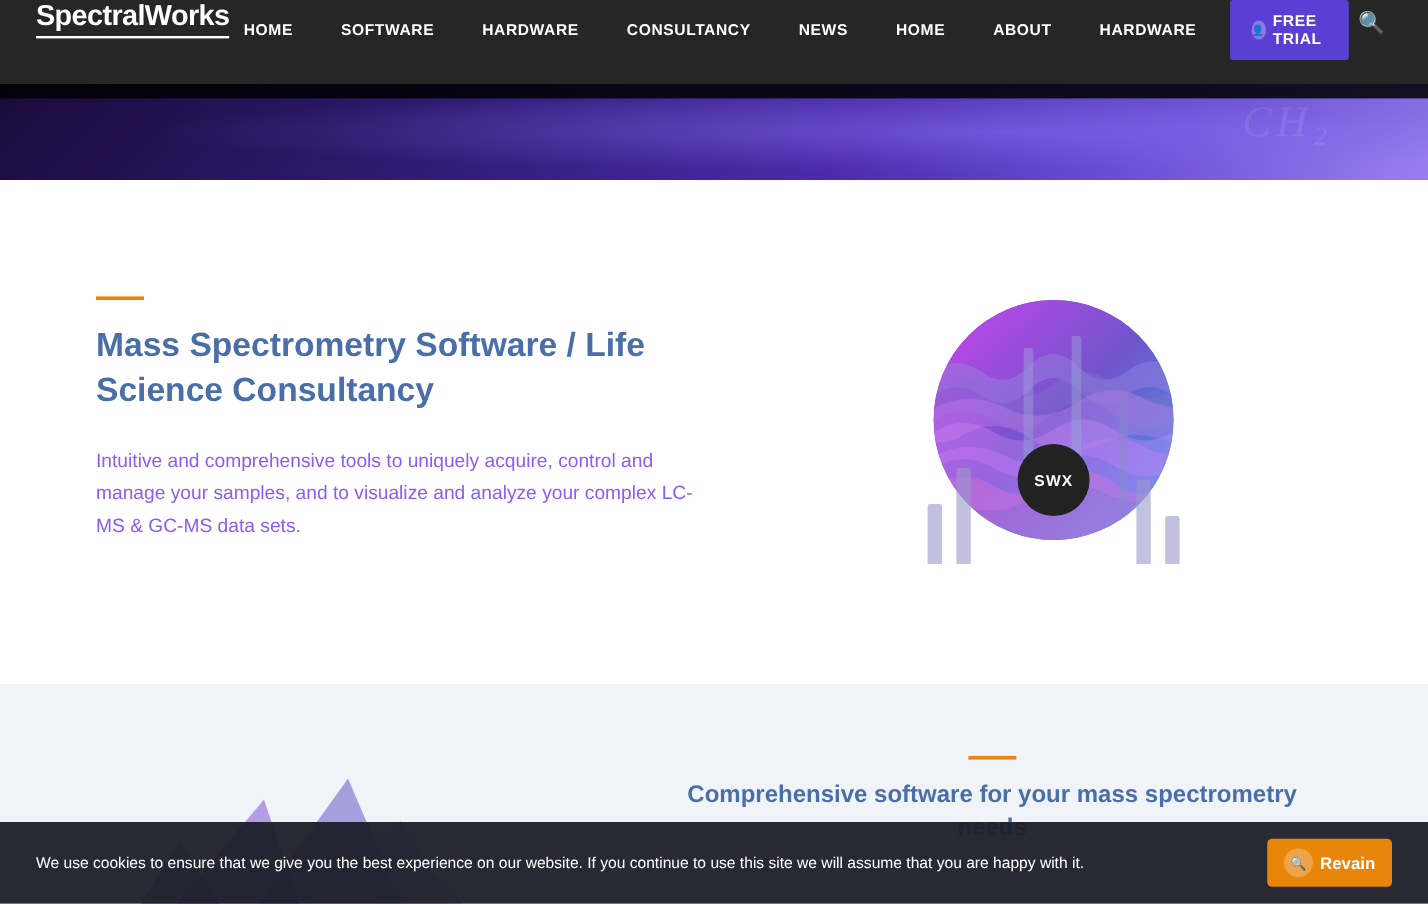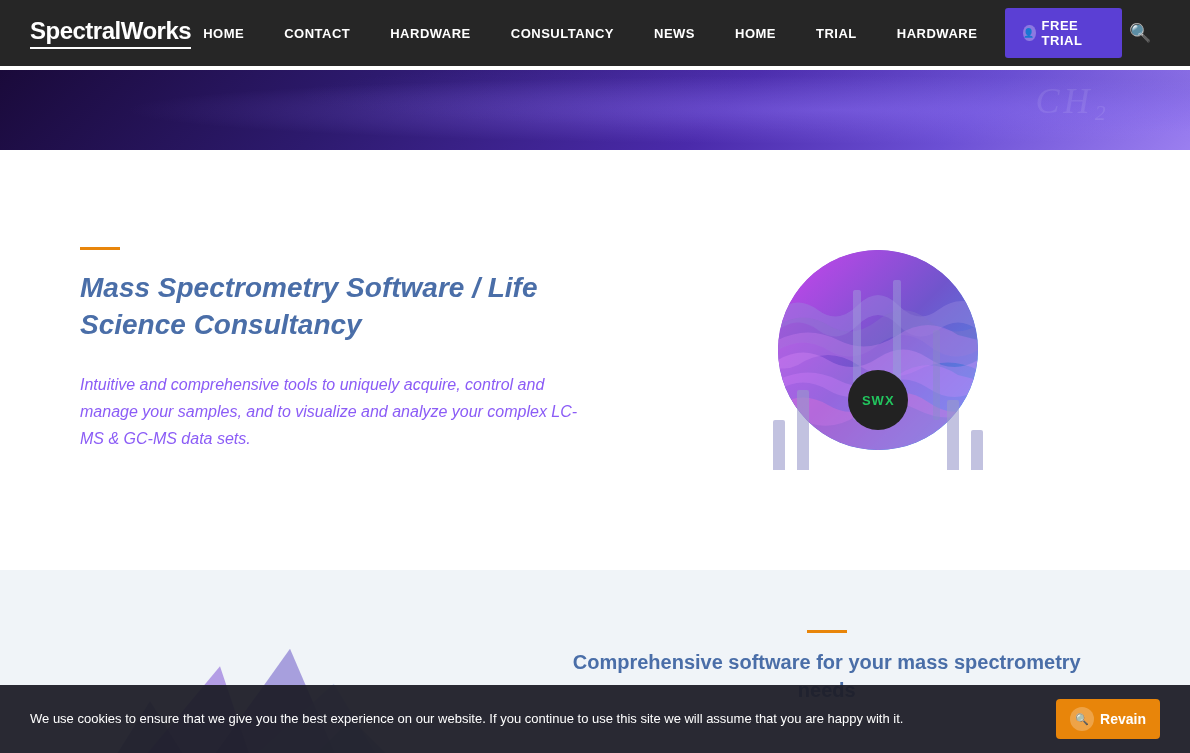--- a/index.html
+++ b/index.html
@@ -5,24 +5,24 @@
     * { margin: 0; padding: 0; box-sizing: border-box; }
     body { font-family: Arial, sans-serif; background: #fff; overflow-x: hidden; }
 
     
     .navbar {
       position: fixed;
       top: 0; left: 0; right: 0;
       z-index: 100;
       background: rgba(0,0,0,0.85);
       display: flex;
-      align-items: center;
+      align-items: flex-start;
       justify-content: space-between;
       padding: 0 30px;
-      height: 66px;
+      height: 82px;
     }
     .navbar-logo {
       color: #fff;
       font-size: 24px;
       font-weight: bold;
       letter-spacing: -0.5px;
       text-decoration: none;
       white-space: nowrap;
     }
     .navbar-logo span {
@@ -104,21 +104,20 @@
       background: #fff;
       padding: 60px 80px 80px 80px;
       display: flex;
       align-items: center;
       justify-content: space-between;
       min-height: 420px;
     }
     .content-left {
       flex: 0 0 50%;
       max-width: 500px;
-      font-style: italic;
     }
     .orange-line {
       width: 40px;
       height: 3px;
       background: #e8850a;
       margin-bottom: 20px;
     }
     .main-heading {
       color: #4a6ea8;
       font-size: 28px;
@@ -164,21 +163,21 @@
       bottom: 30px;
       left: 50%;
       transform: translateX(-50%);
       width: 60px;
       height: 60px;
       background: #222;
       border-radius: 50%;
       display: flex;
       align-items: center;
       justify-content: center;
-      color: #22c55e;
+      color: #ffffff;
       font-size: 13px;
       font-weight: bold;
       letter-spacing: 1px;
       z-index: 10;
     }
     
     .outer-bars {
       position: absolute;
       bottom: -10px;
       left: 0;
@@ -277,26 +276,26 @@
   </style>
 </head>
 <body>
 
 <nav class="navbar">
   <a class="navbar-logo" href="#">
     <span>SpectralWorks</span>
   </a>
   <ul class="nav-links">
     <li><a href="#">HOME</a></li>
-    <li><a href="#">CONTACT</a></li>
+    <li><a href="#">SOFTWARE</a></li>
     <li><a href="#">HARDWARE</a></li>
     <li><a href="#">CONSULTANCY</a></li>
     <li><a href="#">NEWS</a></li>
     <li><a href="#">HOME</a></li>
-    <li><a href="#">TRIAL</a></li>
+    <li><a href="#">ABOUT</a></li>
     <li><a href="#">HARDWARE</a></li>
     <li>
       <a href="#" class="nav-free-trial">
         <span class="trial-icon">👤</span>
         <span>FREE TRIAL</span>
       </a>
     </li>
   </ul>
   <span class="nav-search-icon">🔍</span>
 </nav>

